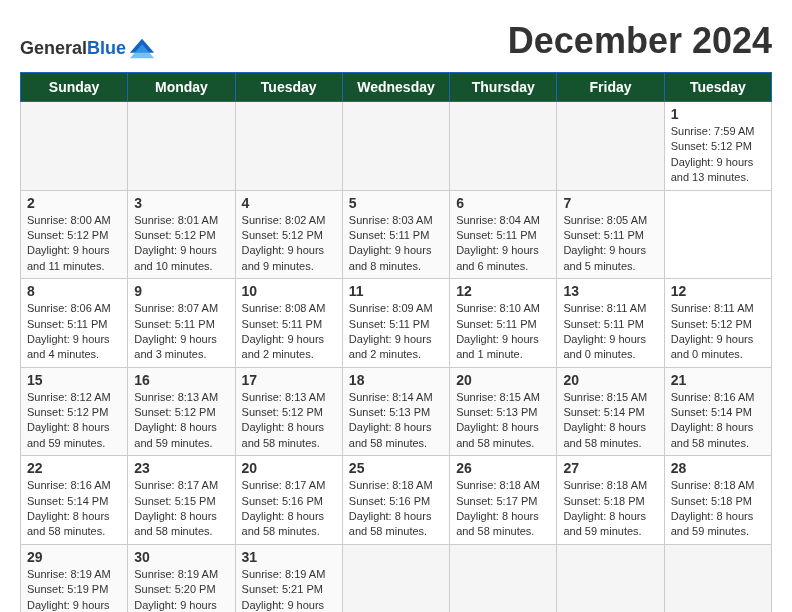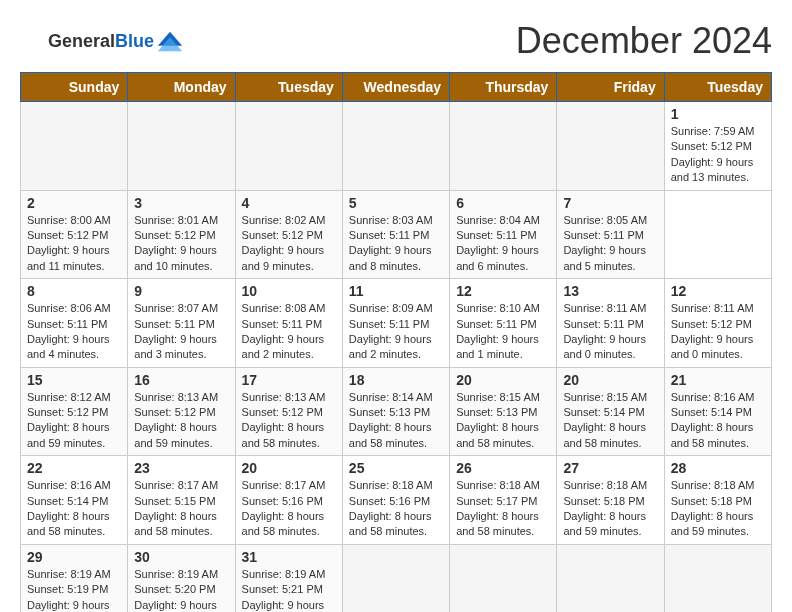--- a/index.html
+++ b/index.html
@@ -6,23 +6,22 @@
     body {
       font-family: Arial, sans-serif;
       background: #fff;
       width: 792px;
       min-height: 612px;
       padding: 20px;
     }
     .header {
       display: flex;
       justify-content: space-between;
-      align-items: center;
+      align-items: flex-end;
       margin-bottom: 10px;
-      margin-left: 28px;
     }
     .logo {
       display: flex;
       align-items: center;
     }
     .logo-text {
       font-size: 18px;
       font-weight: bold;
     }
     .logo-general { color: #333; }
@@ -30,36 +29,36 @@
     .logo-icon {
       width: 28px;
       height: 28px;
       margin-left: 2px;
     }
     .title-block {
       text-align: right;
     }
     .month-title {
       font-size: 36px;
-      font-weight: normal;
+      font-weight: bold;
       color: #333;
     }
     .location {
       font-size: 16px;
       color: #555;
     }
     .calendar {
       width: 100%;
       border-collapse: collapse;
       border: 1px solid #ccc;
     }
     .calendar th {
-      background: #a16207;
+      background: #14532d;
       color: #fff;
-      text-align: right;
+      text-align: center;
       padding: 6px 8px;
       font-size: 14px;
       font-weight: bold;
       border: 1px solid #1565c0;
     }
     .calendar td {
       border: 1px solid #ccc;
       vertical-align: top;
       padding: 4px 6px;
       width: calc(100% / 7);

